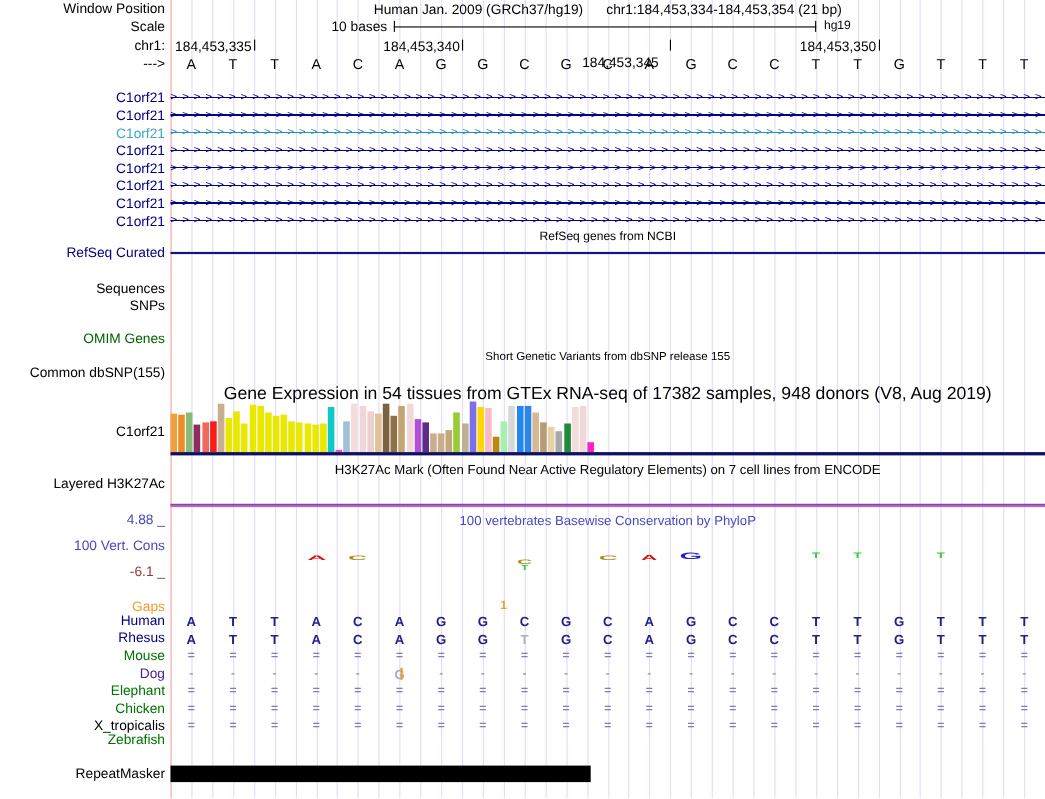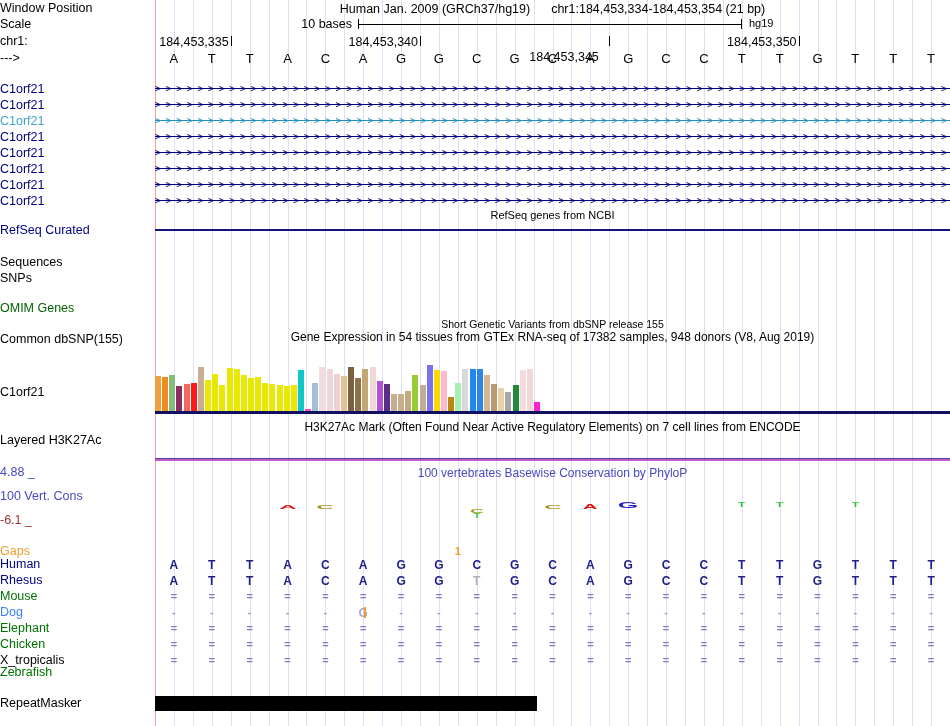--- a/index.html
+++ b/index.html
@@ -1,19 +1,19 @@
 <!DOCTYPE html>
 <html><head>
 <meta charset="utf-8">
 <style>
   html,body{margin:0;padding:0;background:#fff;}
   #browser{position:relative;width:950px;height:726px;background:#fff;overflow:hidden;
            font-family:"Liberation Sans",sans-serif;}
   .abs{position:absolute;}
-  .lbl{position:absolute;right:800px;left:0;text-align:left;font-size:12.5px;color:#000;
+  .lbl{position:absolute;right:800px;left:0;text-align:right;font-size:12.5px;color:#000;
        white-space:nowrap;line-height:13px;}
   .ctr{position:absolute;left:155px;width:795px;text-align:center;white-space:nowrap;color:#000;}
   .gridline{position:absolute;top:0;width:1px;height:726px;background:#DEDEF4;z-index:0;}
   .edgeline{position:absolute;top:0;left:155px;width:1px;height:726px;background:#F4A0A0;z-index:1;}
   .baseletter{position:absolute;font-size:13px;color:#000;transform:translateX(-50%);z-index:2;}
   .coordtick{position:absolute;width:1px;height:10px;background:#000;z-index:2;}
   .coordnum{position:absolute;font-size:12.5px;color:#000;white-space:nowrap;z-index:2;}
   .generow{position:absolute;left:155px;width:795px;height:10px;overflow:hidden;z-index:2;}
   .generow .arrows{font-family:"DejaVu Sans Mono",monospace;font-size:10px;line-height:10px;
        letter-spacing:4.6px;white-space:nowrap;display:block;}
@@ -164,21 +164,21 @@
   <div class="hline" style="top:229px;height:2px;background:#151580"></div>
 
   <div class="lbl" style="top:256px">Sequences</div>
   <div class="lbl" style="top:272px">SNPs</div>
 
   <div class="lbl title-green" style="top:302px">OMIM Genes</div>
 
   <div class="ctr" style="top:318px;font-size:10.5px">Short Genetic Variants from dbSNP release 155</div>
   <div class="lbl" style="top:333px">Common dbSNP(155)</div>
 
-  <div class="ctr" style="top:330px;font-size:12px">Gene Expression in 54 tissues from GTEx RNA-seq of 17382 samples, 948 donors (V8, Aug 2019)</div>
+  <div class="ctr" style="top:350px;font-size:16px">Gene Expression in 54 tissues from GTEx RNA-seq of 17382 samples, 948 donors (V8, Aug 2019)</div>
   <div class="lbl" style="top:386px">C1orf21</div>
   <div id="gtex-bars-layer">
       <div class="bar" style="left: 155px; width: 6px; height: 35px; top: 376px; background: rgb(240, 160, 64);"></div>
       <div class="bar" style="left: 162.15px; width: 6px; height: 34px; top: 377px; background: rgb(238, 142, 34);"></div>
       <div class="bar" style="left: 169.3px; width: 6px; height: 36px; top: 375px; background: rgb(134, 187, 123);"></div>
       <div class="bar" style="left: 176.45px; width: 6px; height: 25px; top: 386px; background: rgb(139, 45, 97);"></div>
       <div class="bar" style="left: 183.6px; width: 6px; height: 27px; top: 384px; background: rgb(238, 106, 90);"></div>
       <div class="bar" style="left: 190.75px; width: 6px; height: 28px; top: 383px; background: rgb(255, 26, 26);"></div>
       <div class="bar" style="left: 197.9px; width: 6px; height: 44px; top: 367px; background: rgb(201, 174, 146);"></div>
       <div class="bar" style="left: 205.05px; width: 6px; height: 31px; top: 380px; background: rgb(232, 232, 0);"></div>
@@ -315,21 +315,21 @@
       <div class="mzcell" style="left: 590.357px; top: 590px; color: rgb(126, 126, 190); font-size: 11px;">=</div>
       <div class="mzcell" style="left: 628.214px; top: 590px; color: rgb(126, 126, 190); font-size: 11px;">=</div>
       <div class="mzcell" style="left: 666.071px; top: 590px; color: rgb(126, 126, 190); font-size: 11px;">=</div>
       <div class="mzcell" style="left: 703.929px; top: 590px; color: rgb(126, 126, 190); font-size: 11px;">=</div>
       <div class="mzcell" style="left: 741.786px; top: 590px; color: rgb(126, 126, 190); font-size: 11px;">=</div>
       <div class="mzcell" style="left: 779.643px; top: 590px; color: rgb(126, 126, 190); font-size: 11px;">=</div>
       <div class="mzcell" style="left: 817.5px; top: 590px; color: rgb(126, 126, 190); font-size: 11px;">=</div>
       <div class="mzcell" style="left: 855.357px; top: 590px; color: rgb(126, 126, 190); font-size: 11px;">=</div>
       <div class="mzcell" style="left: 893.214px; top: 590px; color: rgb(126, 126, 190); font-size: 11px;">=</div>
       <div class="mzcell" style="left: 931.071px; top: 590px; color: rgb(126, 126, 190); font-size: 11px;">=</div>
-      <div class="lbl" style="top: 606px; color: #3b82f6;">Dog</div>
+      <div class="lbl" style="top: 606px; color: #4c1d95;">Dog</div>
       <div class="mzcell" style="left: 173.929px; top: 606px; color: rgb(154, 154, 200); font-size: 11px;">-</div>
       <div class="mzcell" style="left: 211.786px; top: 606px; color: rgb(154, 154, 200); font-size: 11px;">-</div>
       <div class="mzcell" style="left: 249.643px; top: 606px; color: rgb(154, 154, 200); font-size: 11px;">-</div>
       <div class="mzcell" style="left: 287.5px; top: 606px; color: rgb(154, 154, 200); font-size: 11px;">-</div>
       <div class="mzcell" style="left: 325.357px; top: 606px; color: rgb(154, 154, 200); font-size: 11px;">-</div>
       <div class="mzcell" style="left: 363.214px; top: 606px; color: rgb(168, 168, 204); font-size: 12px;">G</div>
       <div class="mzcell" style="left: 401.071px; top: 606px; color: rgb(154, 154, 200); font-size: 11px;">-</div>
       <div class="mzcell" style="left: 438.929px; top: 606px; color: rgb(154, 154, 200); font-size: 11px;">-</div>
       <div class="mzcell" style="left: 476.786px; top: 606px; color: rgb(154, 154, 200); font-size: 11px;">-</div>
       <div class="mzcell" style="left: 514.643px; top: 606px; color: rgb(154, 154, 200); font-size: 11px;">-</div>

